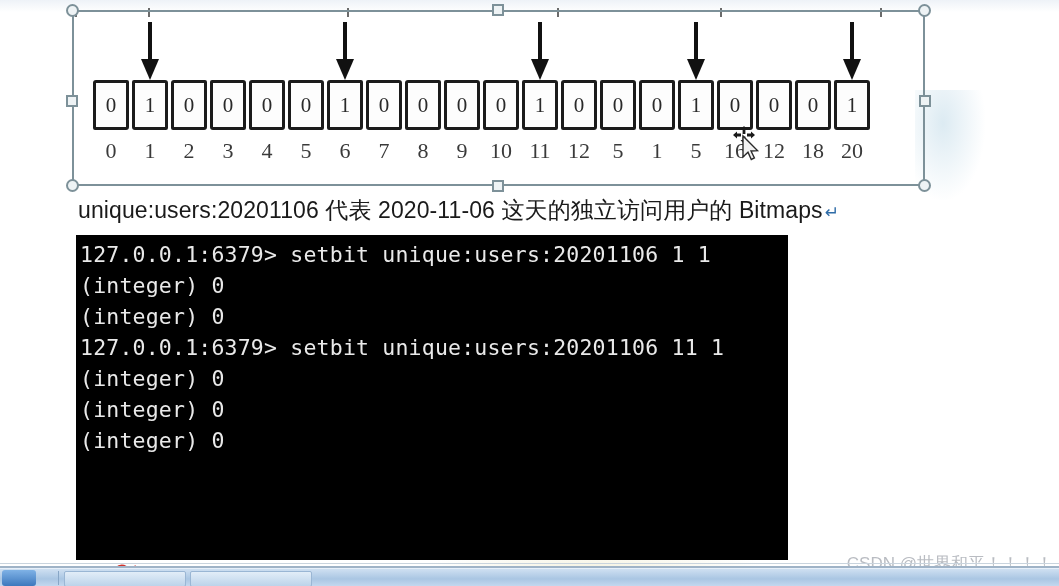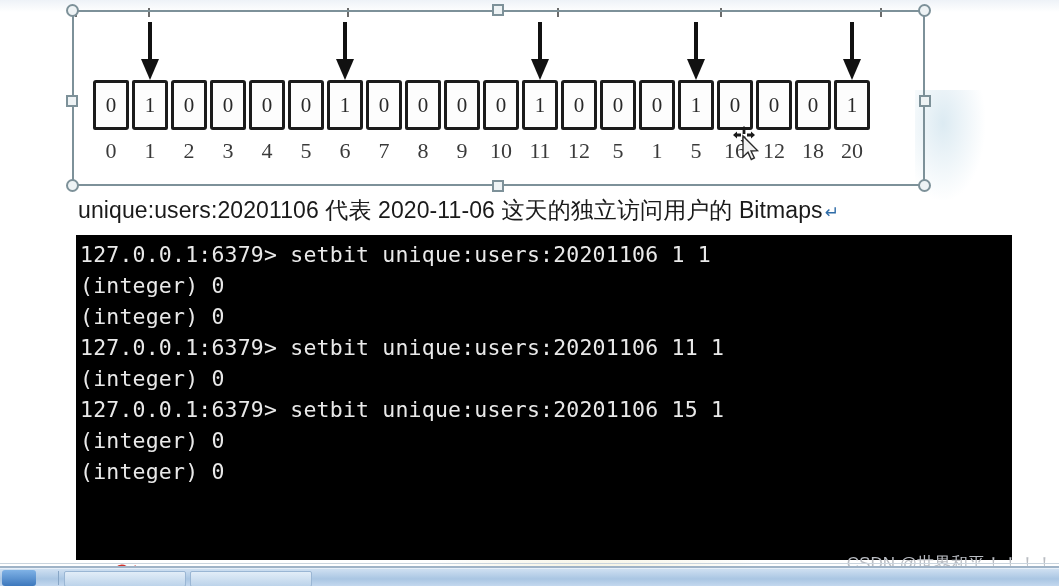--- a/index.html
+++ b/index.html
@@ -186,21 +186,21 @@
     color: #2f6ca8;
     font-size: 17px;
     margin-left: 2px;
   }
 
   
   #terminal {
     position: absolute;
     left: 76px;
     top: 235px;
-    width: 936px;
+    width: 712px;
     height: 325px;
     background: #000000;
     overflow: hidden;
     padding: 4px 0 0 4px;
     box-sizing: border-box;
   }
   .term-line {
     font-family: "DejaVu Sans Mono", "Liberation Mono", monospace;
     font-size: 21.5px;
     line-height: 31px;
@@ -398,21 +398,20 @@
   <span>unique:users:20201106 代表 2020-11-06 这天的独立访问用户的 Bitmaps</span><span class="pilcrow">↵</span>
 </div>
 
 <div id="terminal">
   <div id="terminal-lines">
       <div class="term-line">127.0.0.1:6379&gt; setbit unique:users:20201106 1 1</div>
       <div class="term-line">(integer) 0</div>
       <div class="term-line">(integer) 0</div>
       <div class="term-line">127.0.0.1:6379&gt; setbit unique:users:20201106 11 1</div>
       <div class="term-line">(integer) 0</div>
-      <div class="term-line">127.0.0.1:6379&gt; setbit unique:users:20201106 15 1</div>
       <div class="term-line">(integer) 0</div>
       <div class="term-line">(integer) 0</div>
     </div>
 </div>
 
 <div id="watermark">CSDN @世界和平！！！！</div>
 
 <div id="red-mark">
   <svg width="22" height="7" viewBox="0 0 22 7">
     <path d="M1 5 Q6 1 11 4 Q16 7 21 3" stroke="#d0342c" stroke-width="2.2" fill="none"></path>

